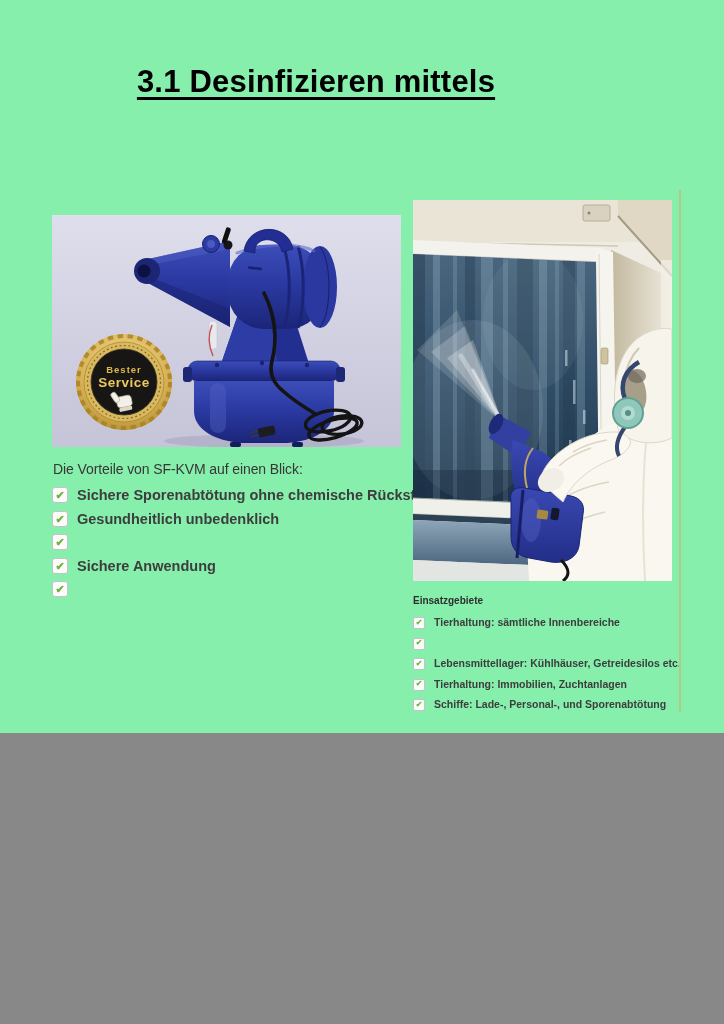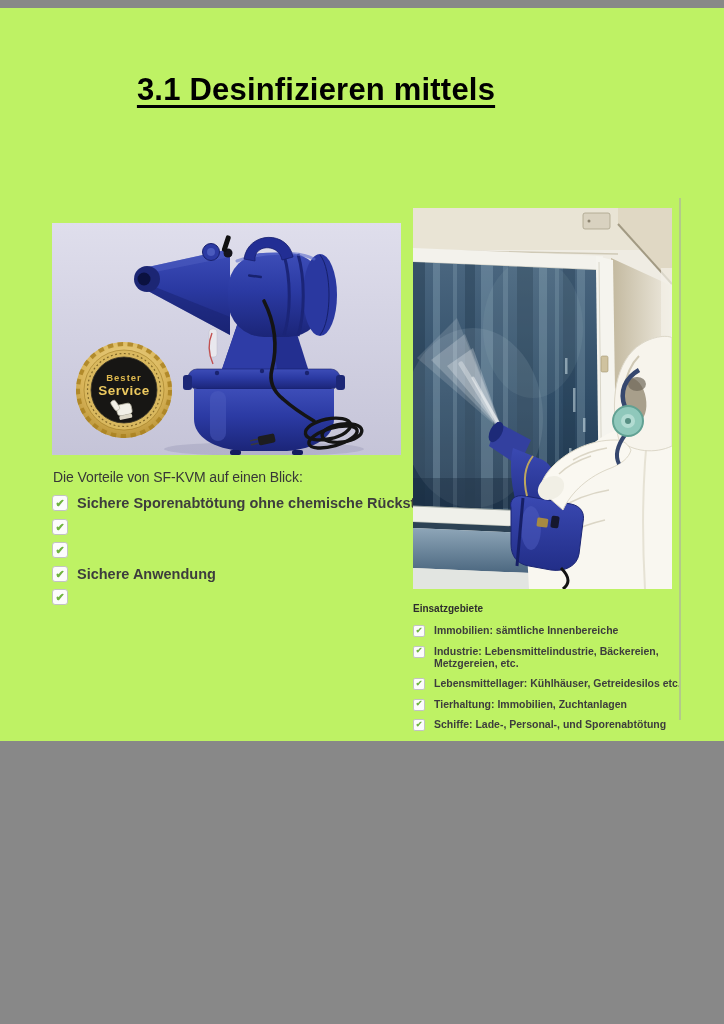--- a/index.html
+++ b/index.html
@@ -1,18 +1,18 @@
 <!DOCTYPE html>
 <html><head>
 <meta charset="utf-8">
 <style>
   html,body{margin:0;padding:0;background:#888;}
   .page{
-    position:relative; width:724px; height:733px; margin:8px auto;
-    background:#bef264; overflow:hidden;
+    position:relative; width:724px; height:733px; margin:0 auto;
+    background:#86efac; overflow:hidden;
     font-family:"Liberation Sans", sans-serif; color:#3d3d3d;
   }
   
   .title-block{
     position:absolute; left:0; top:57px; width:632px;
     text-align:center; font-weight:bold; font-size:31px; line-height:49px; color:#000;
   }
   .title-line{
     text-decoration:underline; text-decoration-thickness:3px; text-underline-offset:5px;
     white-space:pre; letter-spacing:.2px;
@@ -144,20 +144,23 @@
     <h2 class="adv-heading">Die Vorteile von SF-KVM auf einen Blick:</h2>
     <ul class="list list-left">
       <li>
         <span class="check check-lg">✔</span>
         <span class="itxt">
             <span class="line">Sichere Sporenabtötung ohne chemische Rückstände</span>
           </span>
       </li>
       <li>
         <span class="check check-lg">✔</span>
+        <span class="itxt">
+            <span class="line">Gesundheitlich unbedenklich</span>
+          </span>
       </li>
       <li>
         <span class="check check-lg">✔</span>
       </li>
       <li>
         <span class="check check-lg">✔</span>
         <span class="itxt">
             <span class="line">Sichere Anwendung</span>
           </span>
       </li>
@@ -285,30 +288,26 @@
         <circle cx="215" cy="213" r="7" fill="#b2dcd2"></circle>
         <circle cx="215" cy="213" r="3" fill="#578f83"></circle>
       </g>
     </svg>
 
     <h3 class="apps-heading">Einsatzgebiete</h3>
     <ul class="list list-right">
       <li>
         <span class="check check-sm">✔</span>
         <span class="itxt">
-          <span class="line">Immobilien: sämtliche Innenbereiche</span>
+          <span class="line">Tierhaltung: sämtliche Innenbereiche</span>
           <span class="line"></span>
         </span>
       </li>
       <li>
         <span class="check check-sm">✔</span>
-        <span class="itxt">
-          <span class="line">Industrie: Lebensmittelindustrie, Bäckereien,</span>
-          <span class="line">Metzgereien, etc.</span>
-        </span>
       </li>
       <li>
         <span class="check check-sm">✔</span>
         <span class="itxt">
           <span class="line">Lebensmittellager: Kühlhäuser, Getreidesilos etc.</span>
           <span class="line"></span>
         </span>
       </li>
       <li>
         <span class="check check-sm">✔</span>

